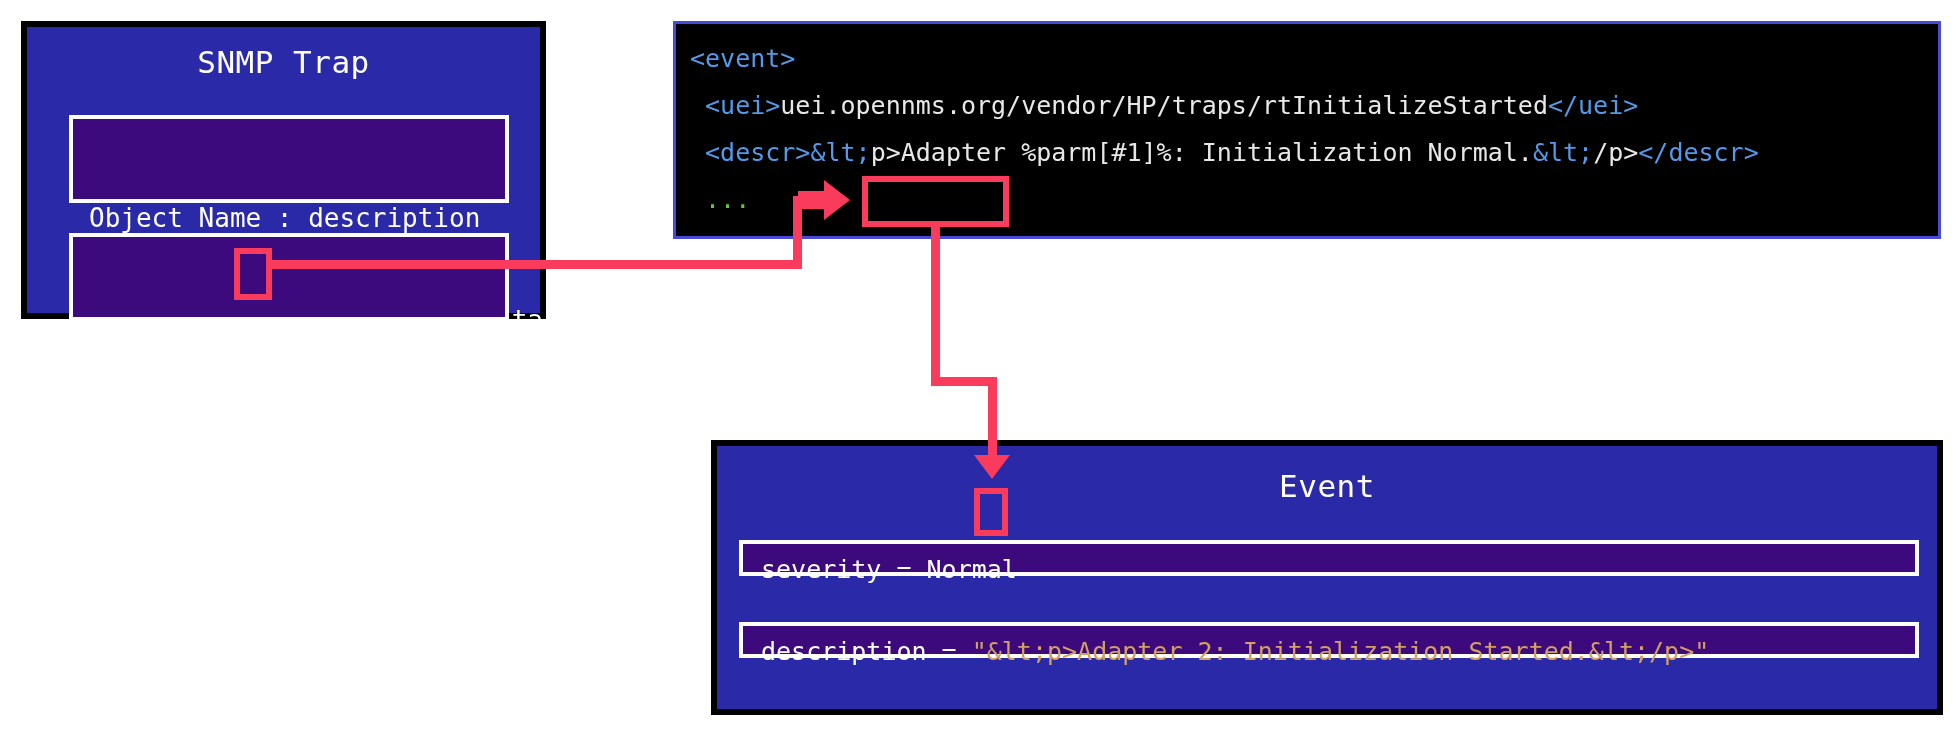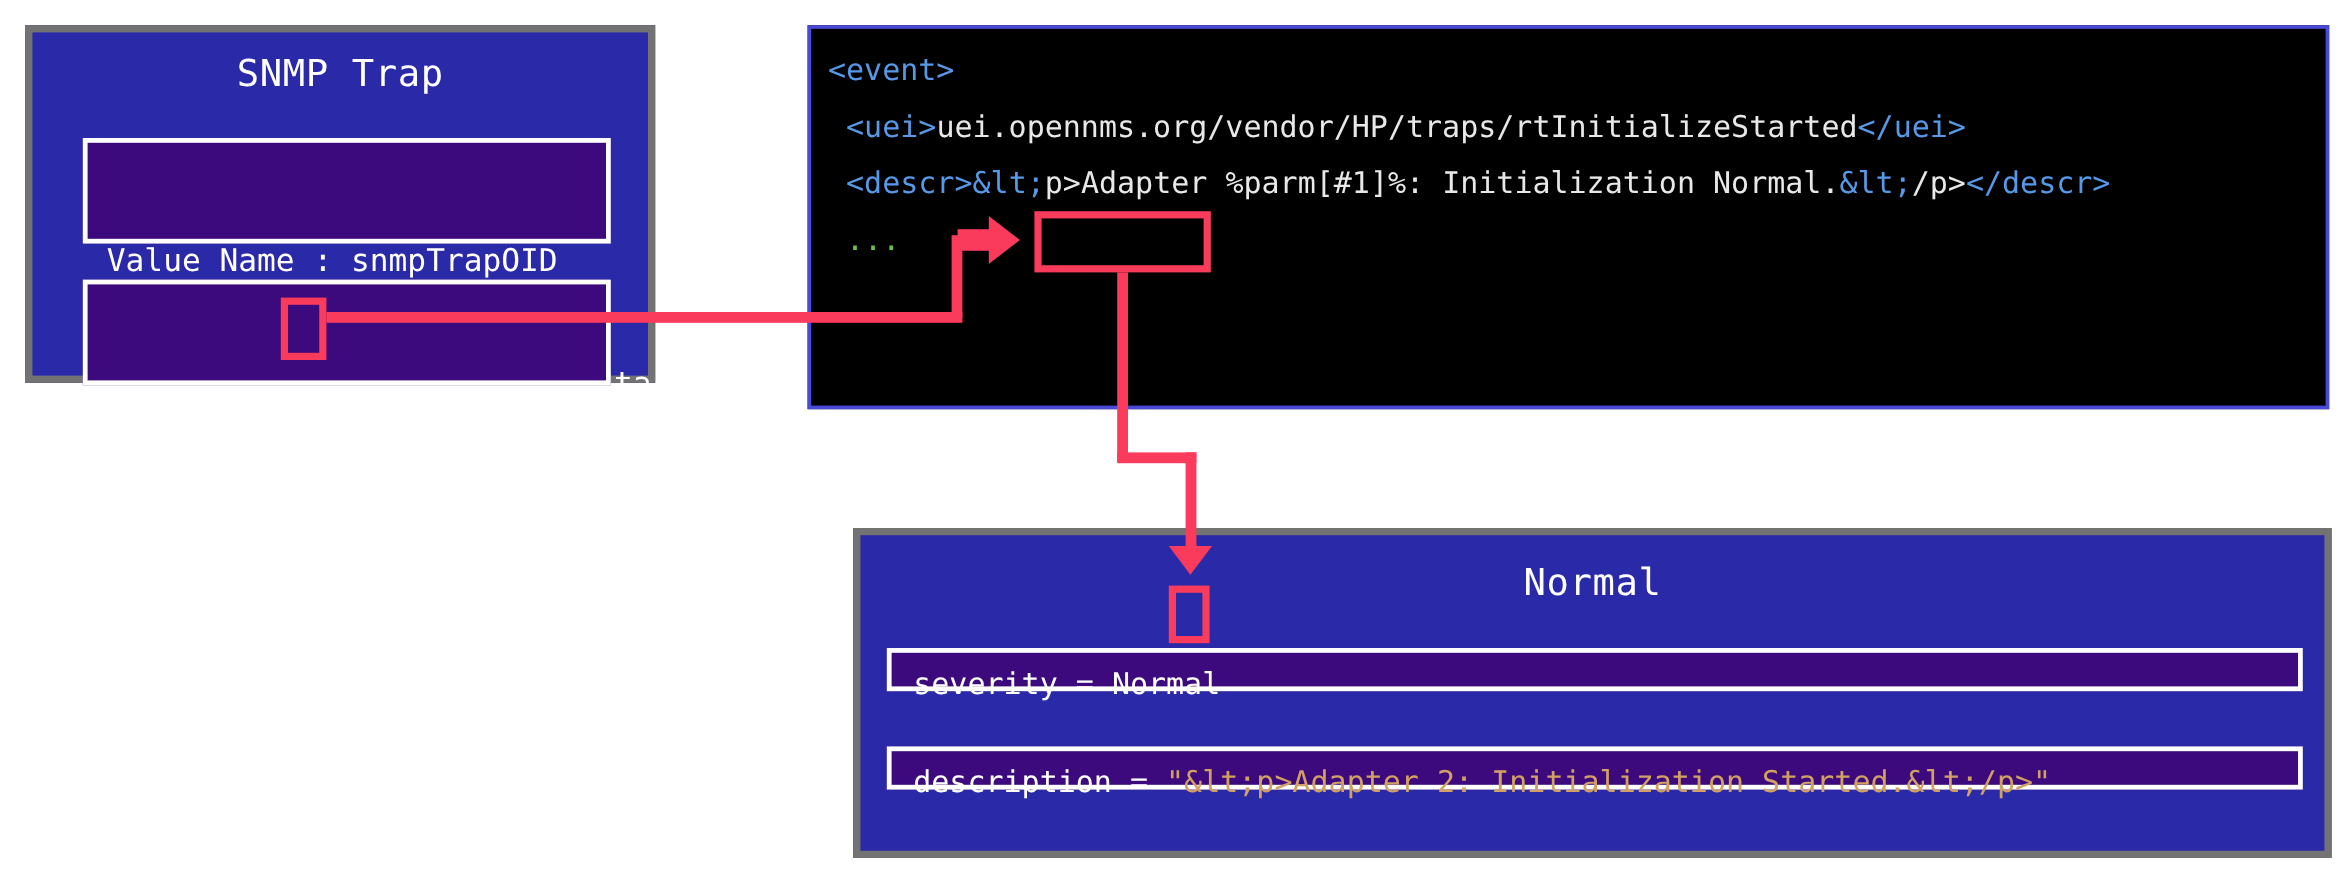--- a/index.html
+++ b/index.html
@@ -2,21 +2,21 @@
 <html><head>
 <meta charset="utf-8">
 <style>
   html,body{margin:0;padding:0;background:#ffffff;}
   body{width:1960px;height:735px;position:relative;overflow:hidden;
        font-family:"DejaVu Sans Mono","Liberation Mono",monospace;}
 
   .canvas{position:absolute;left:0;top:0;width:1960px;height:735px;}
 
   
-  .panel{position:absolute;background:#2a2aa8;border:6px solid #737373;
+  .panel{position:absolute;background:#2a2aa8;border:6px solid #000000;
          box-sizing:border-box;}
   .panel-title{width:100%;text-align:center;color:#ffffff;
                font-size:31px;line-height:36px;letter-spacing:0.5px;}
   .row{background:#3d0a7d;border:4px solid #ffffff;box-sizing:border-box;
        color:#ffffff;font-size:26px;line-height:34px;
        padding:14px 16px 16px 16px;white-space:pre;}
 
   
   #snmp-panel{left:21px;top:21px;width:525px;height:298px;}
   #snmp-panel .panel-title{margin-top:17px;}
@@ -26,21 +26,21 @@
 
   
   #event-panel{left:711px;top:440px;width:1232px;height:275px;}
   #event-panel .panel-title{margin-top:22px;}
   #event-panel .row{position:absolute;left:22px;width:1180px;height:36px;
                     padding:9px 18px;font-size:25px;line-height:34px;}
   #event-row-severity{top:94px;}
   #event-row-description{top:176px;}
 
   
-  #code-panel{position:absolute;left:673px;top:21px;width:1268px;height:320px;
+  #code-panel{position:absolute;left:673px;top:21px;width:1268px;height:218px;
               background:#000000;border:3px solid #4a4ad8;box-sizing:border-box;
               color:#e8e8e8;font-size:25px;line-height:26px;
               padding:22px 0 0 14px;overflow:hidden;}
   .cl{white-space:pre;height:47px;}
   .tag{color:#5599e8;}
   .ent{color:#5599e8;}
   .dots{color:#6cc04a;}
   .val{color:#d2a063;}
 
   
@@ -51,39 +51,39 @@
 </style>
 </head>
 <body>
 
 <div class="canvas">
 
   <div class="panel" id="snmp-panel">
     <div class="panel-title">SNMP Trap</div>
 
     <div class="row" id="snmp-row-1">
-      <div>Value Name : snmpTrapOID</div>
+      <div>Object Name : description</div>
       <div>Value       : rtInitializeStarted</div>
     </div>
 
     <div class="row" id="snmp-row-2">
       <div>Object Name : rtAdapterNumber</div>
       <div><span>Value       : </span><span>2</span></div>
     </div>
   </div>
 
   <div id="code-panel">
     <div class="cl" id="code-line-0"><span class="tag">&lt;event&gt;</span></div>
     <div class="cl" id="code-line-1"><span class="tag"> &lt;uei&gt;</span><span>uei.opennms.org/vendor/HP/traps/rtInitializeStarted</span><span class="tag">&lt;/uei&gt;</span></div>
     <div class="cl" id="code-line-3"><span class="tag"> &lt;descr&gt;</span><span class="ent">&amp;lt;</span><span>p&gt;Adapter </span><span>%parm[#1]%</span><span>: Initialization Normal.</span><span class="ent">&amp;lt;</span><span>/p&gt;</span><span class="tag">&lt;/descr&gt;</span></div>
     <div class="cl" id="code-line-4"><span class="dots"> ...</span></div>
   </div>
 
   <div class="panel" id="event-panel">
-    <div class="panel-title">Normal</div>
+    <div class="panel-title">Event</div>
 
     <div class="row" id="event-row-severity">severity = Normal</div>
 
     <div class="row" id="event-row-description"><span>description = </span><span class="val">"&amp;lt;p&gt;Adapter </span><span class="val">2</span><span class="val">: Initialization Started.&amp;lt;/p&gt;"</span></div>
   </div>
 
   <div class="hl" style="left:234px;top:248px;width:38px;height:52px;"></div>
 
   <div class="ln" style="left:272px;top:260px;width:530px;height:9px;"></div>
 

